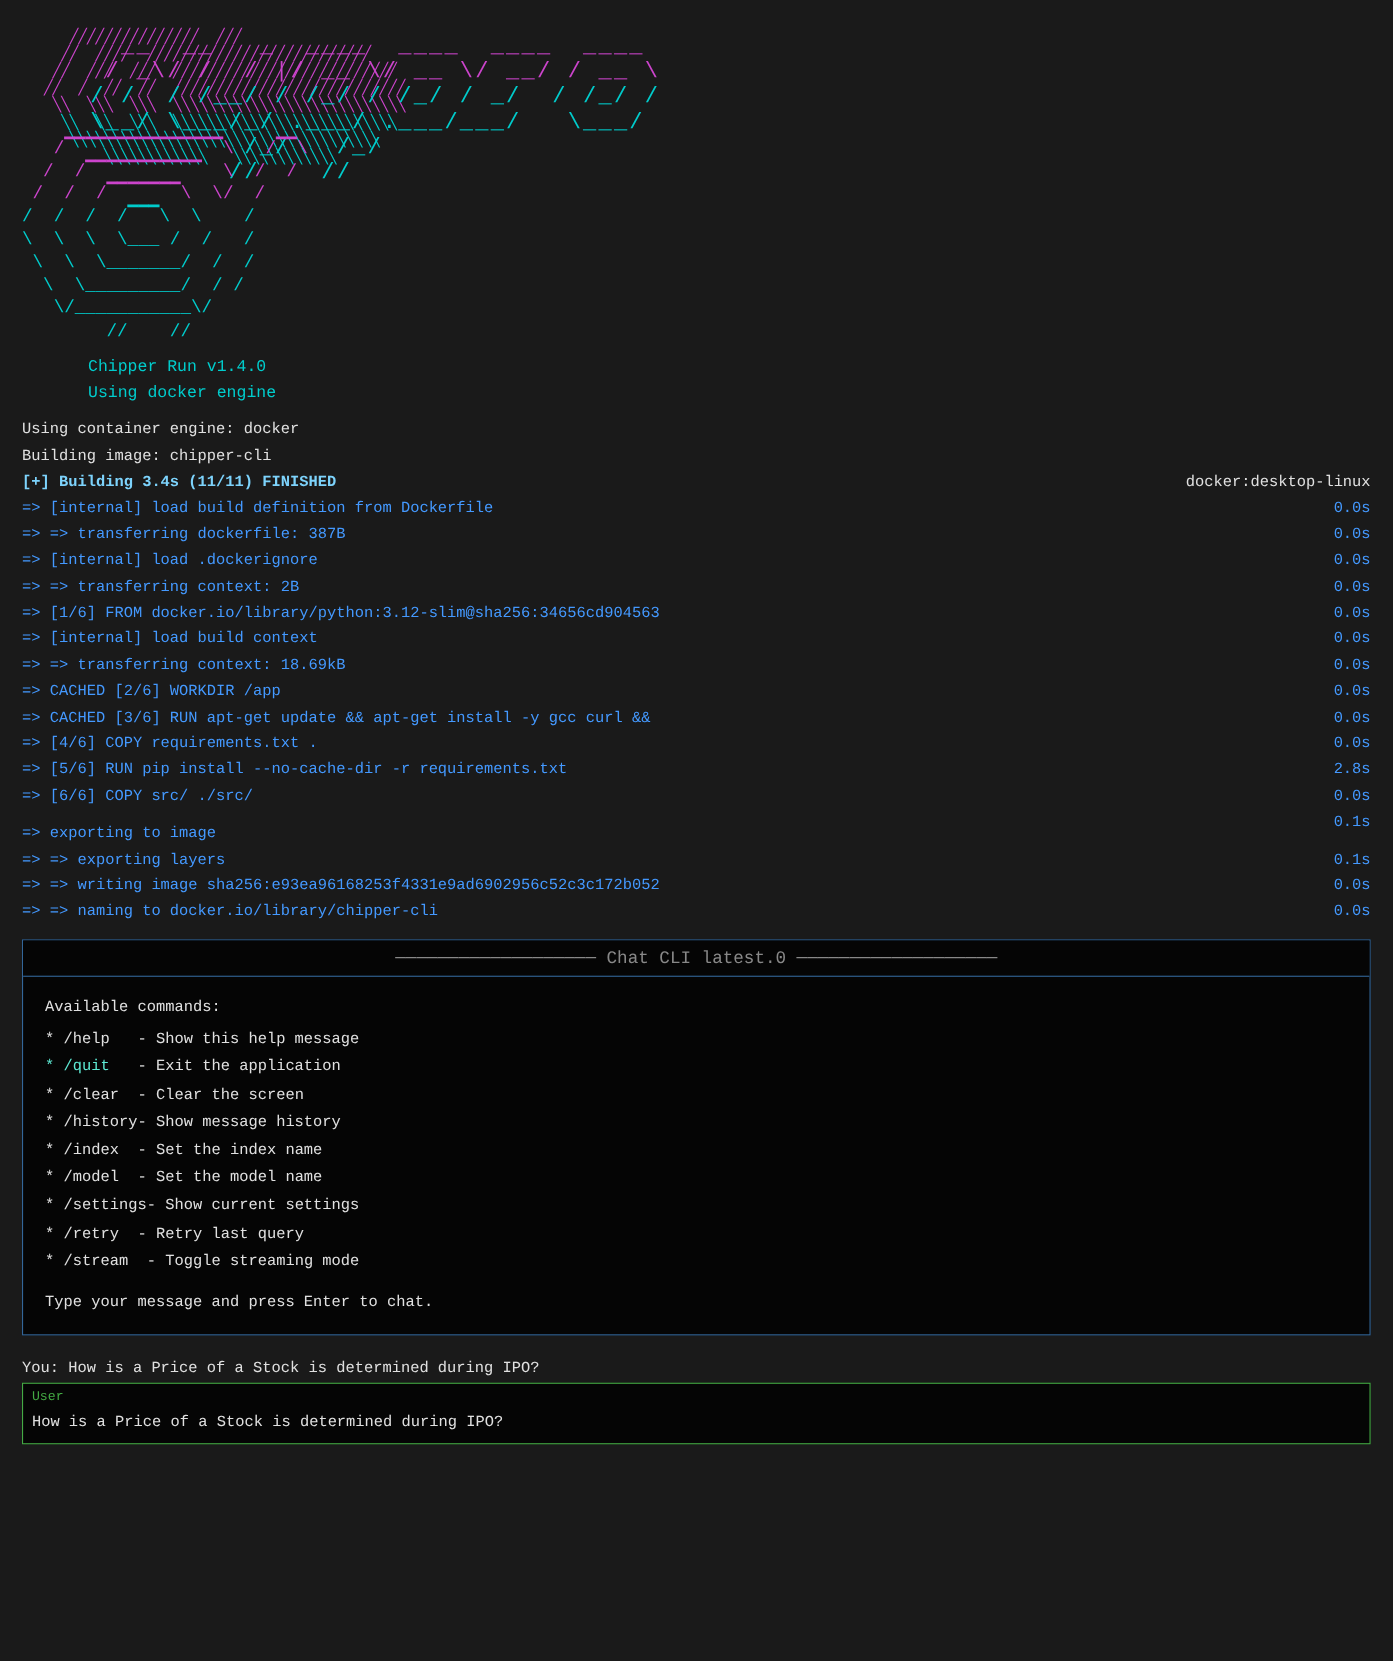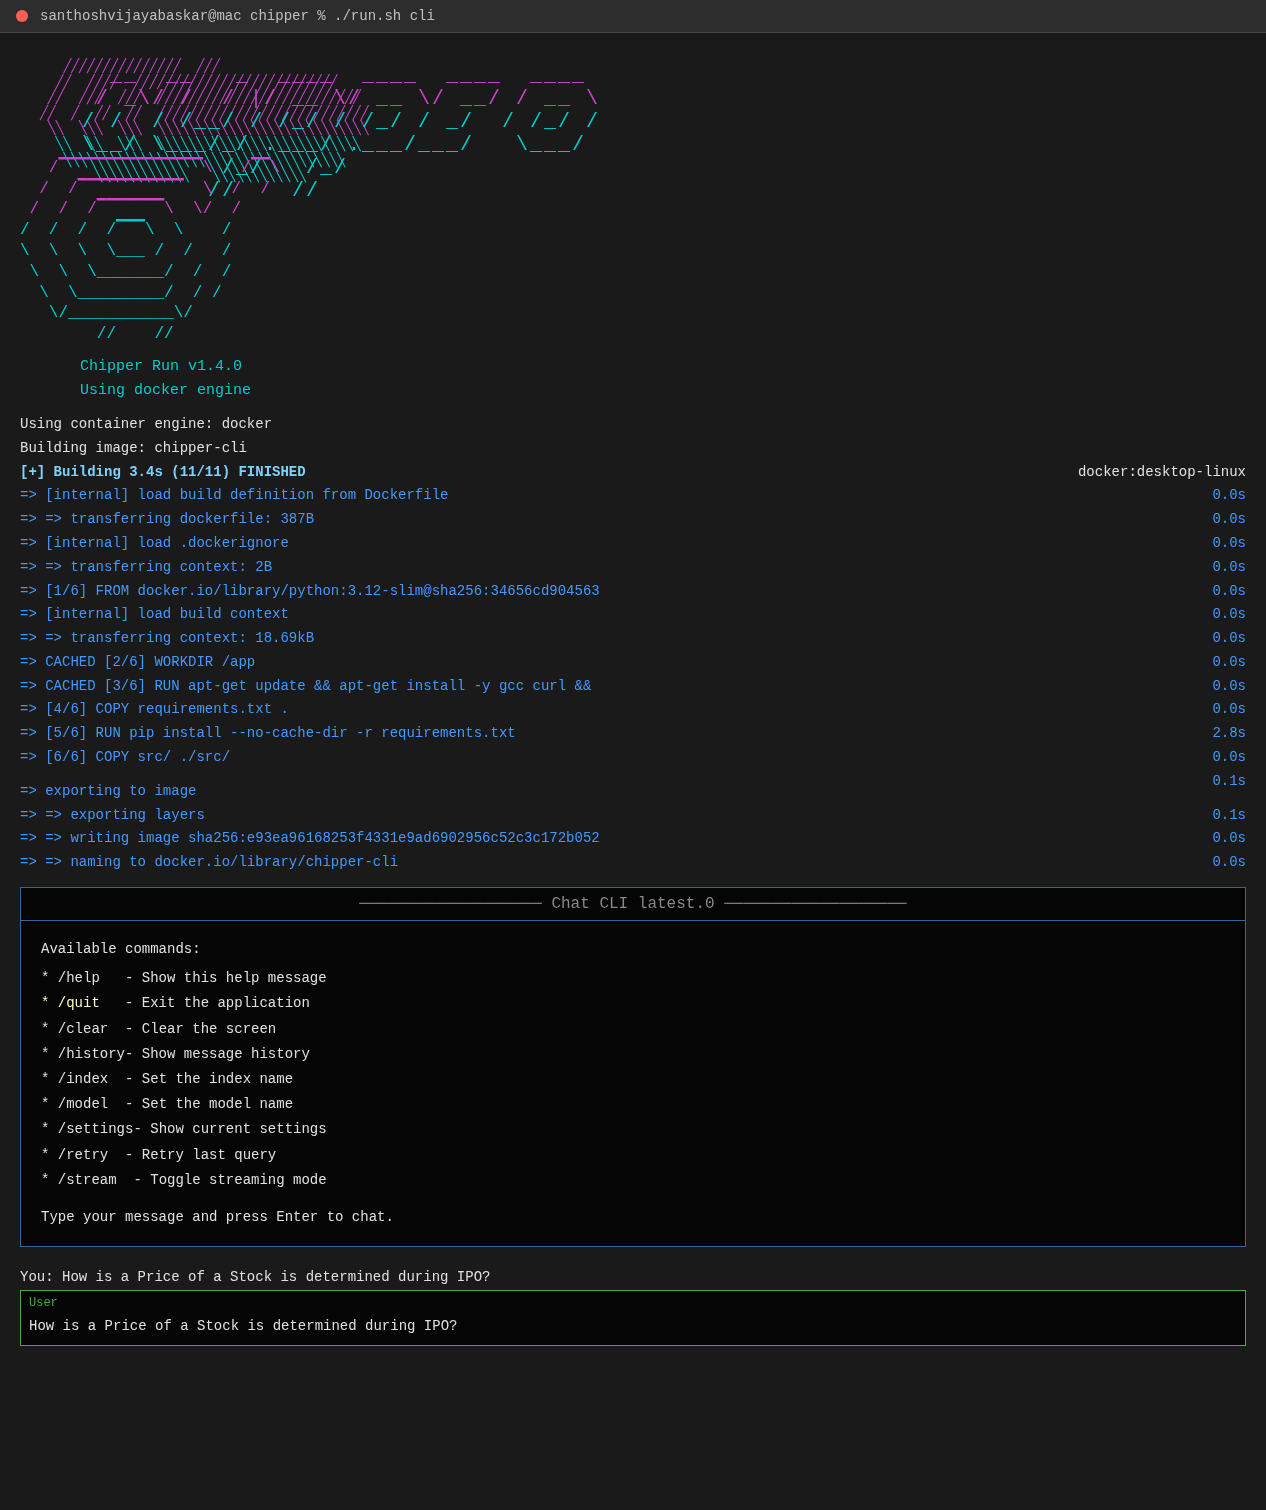--- a/index.html
+++ b/index.html
@@ -147,24 +147,20 @@
       font-family: 'Courier New', monospace;
     }
 
     .bold-white { color: #7dd3fc; font-weight: bold; }
   </style>
 </head>
 <body>
 
 <div class="terminal-window">
 
-  <div class="title-bar">
-    <span class="dot"></span>
-    <span class="title-text">santhoshvijayabaskar@mac  chipper % ./run.sh cli</span>
-  </div>
 
   <div class="terminal-body">
 
     <div class="logo-container">
       <pre class="logo-art">   <span style="color:#cc44cc">╱╱╱╱╱╱╱╱╱╱╱╱╱╱╱</span>  <span style="color:#cc44cc">╱╱╱</span>
   <span style="color:#cc44cc">╱╱  ╱╱╱╱  ╱╱╱╱╱╱╱╱╱╱╱╱╱╱╱╱╱╱╱╱╱╱╱╱╱╱</span>
  <span style="color:#cc44cc">╱╱  ╱╱╱  ╱╱╱  ╱╱╱╱╱╱╱╱╱╱╱╱╱╱╱╱╱╱╱╱╱╱╱╱╱╱</span>
 <span style="color:#cc44cc">╱╱  ╱  ╱╱  ╱╱  ╱╱╱╱╱╱╱╱╱╱╱╱╱╱╱╱╱╱╱╱╱╱╱╱╱╱╱</span>
  <span style="color:#cc44cc">╲╲  ╲╲╲  ╲╲╲  ╲╲╲╲╲╲╲╲╲╲╲╲╲╲╲╲╲╲╲╲╲╲╲╲╲╲╲</span>
   <span style="color:#00cccc">╲╲  ╲╲  ╲╲╲  ╲╲╲╲╲╲╲╲╲╲╲╲╲╲╲╲╲╲╲╲╲╲╲╲╲╲</span>
@@ -274,21 +270,21 @@
     </div>
 
     <div class="chat-cli-box">
       <div class="chat-cli-header">
         <span>─────────────────── Chat CLI latest.0 ───────────────────</span>
       </div>
       <div class="chat-cli-body">
         <div class="cmd-title">Available commands:</div>
         <div id="commands-list">
             <div class="cmd-item"><span style="color:#e0e0e0">* /help</span><span style="color:#e0e0e0">   - Show this help message</span></div>
-            <div class="cmd-item"><span style="color:#fef9c3">* /quit</span><span style="color:#e0e0e0">   - Exit the application</span></div>
+            <div class="cmd-item"><span style="color:#5eead4">* /quit</span><span style="color:#e0e0e0">   - Exit the application</span></div>
             <div class="cmd-item"><span style="color:#e0e0e0">* /clear</span><span style="color:#e0e0e0">  - Clear the screen</span></div>
             <div class="cmd-item"><span style="color:#e0e0e0">* /history</span><span style="color:#e0e0e0">- Show message history</span></div>
             <div class="cmd-item"><span style="color:#e0e0e0">* /index</span><span style="color:#e0e0e0">  - Set the index name</span></div>
             <div class="cmd-item"><span style="color:#e0e0e0">* /model</span><span style="color:#e0e0e0">  - Set the model name</span></div>
             <div class="cmd-item"><span style="color:#e0e0e0">* /settings</span><span style="color:#e0e0e0">- Show current settings</span></div>
             <div class="cmd-item"><span style="color:#e0e0e0">* /retry</span><span style="color:#e0e0e0">  - Retry last query</span></div>
             <div class="cmd-item"><span style="color:#e0e0e0">* /stream</span><span style="color:#e0e0e0">  - Toggle streaming mode</span></div>
           </div>
         <div class="chat-type-msg">Type your message and press Enter to chat.</div>
       </div>

